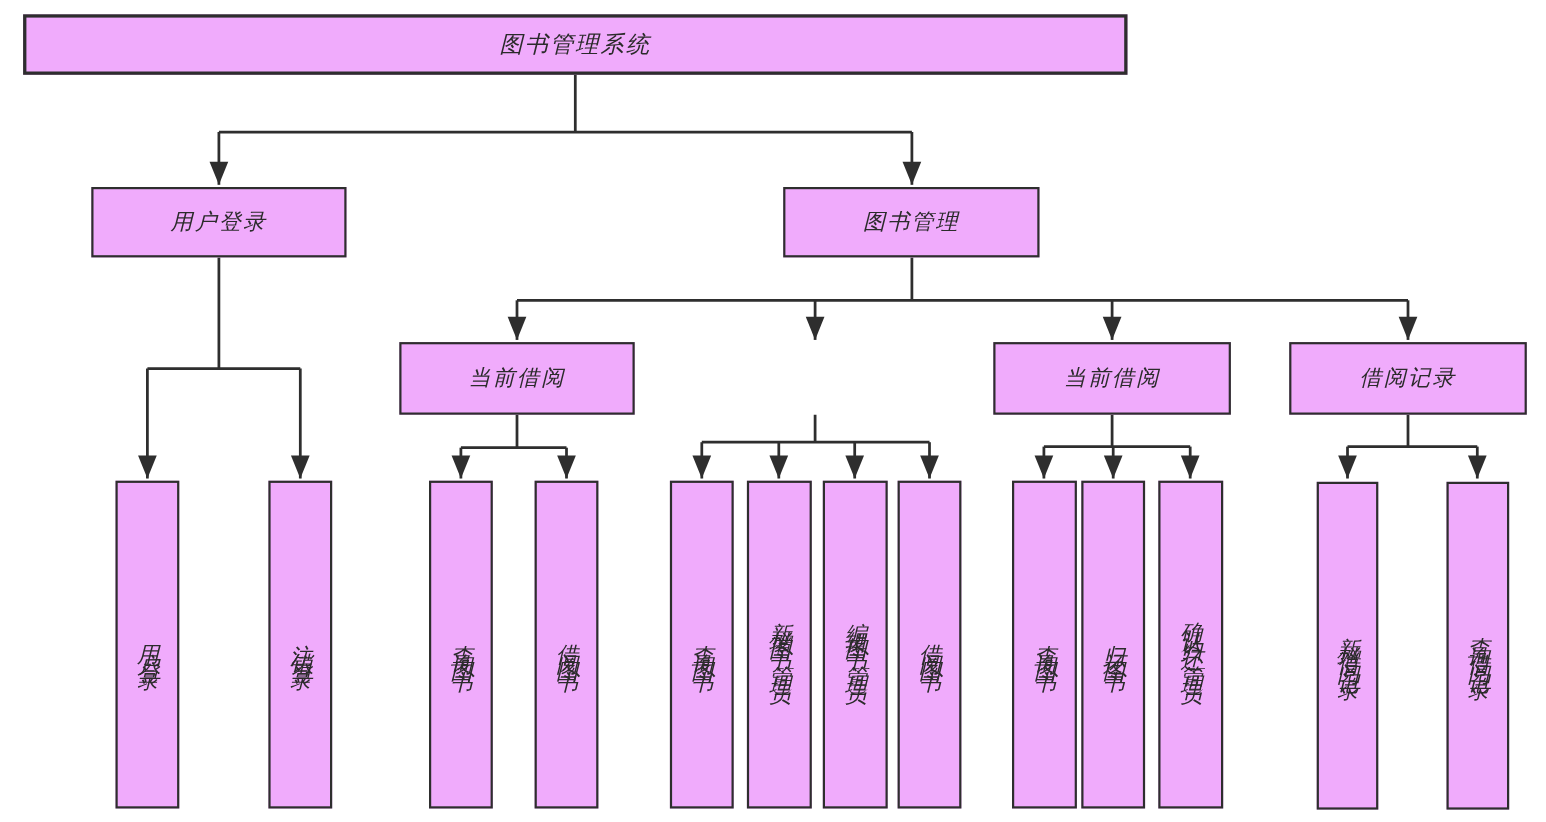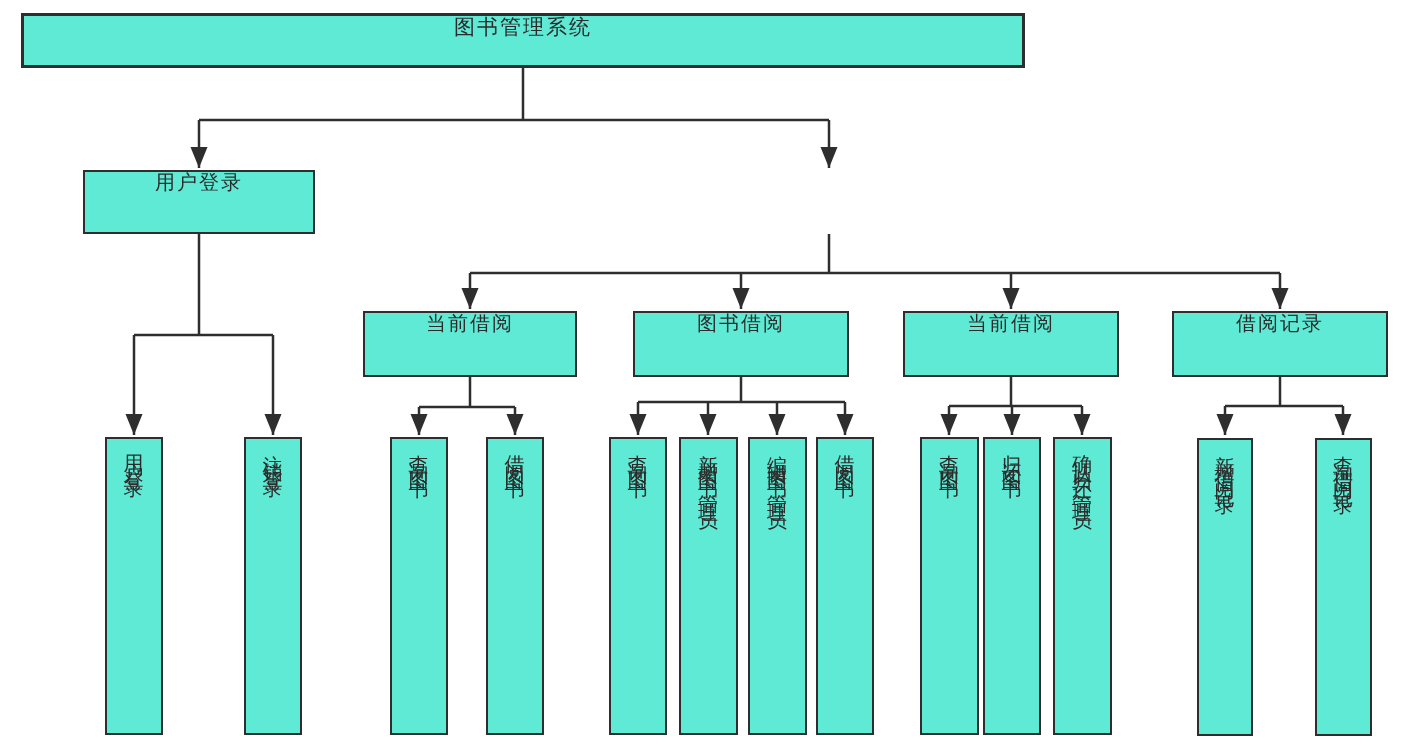--- a/index.html
+++ b/index.html
@@ -2,23 +2,24 @@
 <html><head>
 <meta charset="utf-8">
 <style>
   html,body{margin:0;padding:0;background:#ffffff;}
   .stage{
     position:relative;width:1405px;height:747px;background:#ffffff;overflow:hidden;
     font-family:"Liberation Sans","DejaVu Sans",sans-serif;color:#2b2b2b;
   }
   .connectors{position:absolute;left:0;top:0;width:1405px;height:747px;}
   .node{
-    position:absolute;box-sizing:border-box;background:#5eead4;
-    border:2.5px solid #2e2e2e;display:flex;align-items:flex-start;justify-content:center;
+    position:absolute;box-sizing:border-box;background:#f0abfc;
+    border:2.5px solid #2e2e2e;display:flex;align-items:center;justify-content:center;
     line-height:1;
+    font-style:italic;
   }
   .node.root{border-width:3px;font-size:21px;letter-spacing:2px;}
   .node.branch{font-size:20px;letter-spacing:2px;}
   .node.leaf{font-size:20px;}
   .leaf .vtext{
     writing-mode:vertical-rl;text-orientation:mixed;
     letter-spacing:8px;line-height:1;white-space:nowrap;
   }
   .watermark{
     position:absolute;font-size:20px;letter-spacing:0.5px;
@@ -68,26 +69,26 @@
     </g>
   </svg>
 
   <div class="node root" style="left:21px;top:13px;width:1004px;height:55px">
     <span>图书管理系统</span>
   </div>
 
   <div class="node branch" style="left:83px;top:170px;width:232px;height:64px">
     <span>用户登录</span>
   </div>
+  <div class="node branch" style="left:712px;top:170px;width:233px;height:64px">
+    <span>图书管理</span>
+  </div>
 
   <div class="node branch" style="left:363px;top:311px;width:214px;height:66px">
     <span>当前借阅</span>
-  </div>
-  <div class="node branch" style="left:633px;top:311px;width:216px;height:66px">
-    <span>图书借阅</span>
   </div>
   <div class="node branch" style="left:903px;top:311px;width:216px;height:66px">
     <span>当前借阅</span>
   </div>
   <div class="node branch" style="left:1172px;top:311px;width:216px;height:66px">
     <span>借阅记录</span>
   </div>
 
   <div class="node leaf" style="left:105px;top:437px;width:58px;height:298px">
     <span class="vtext">用户登录</span>

